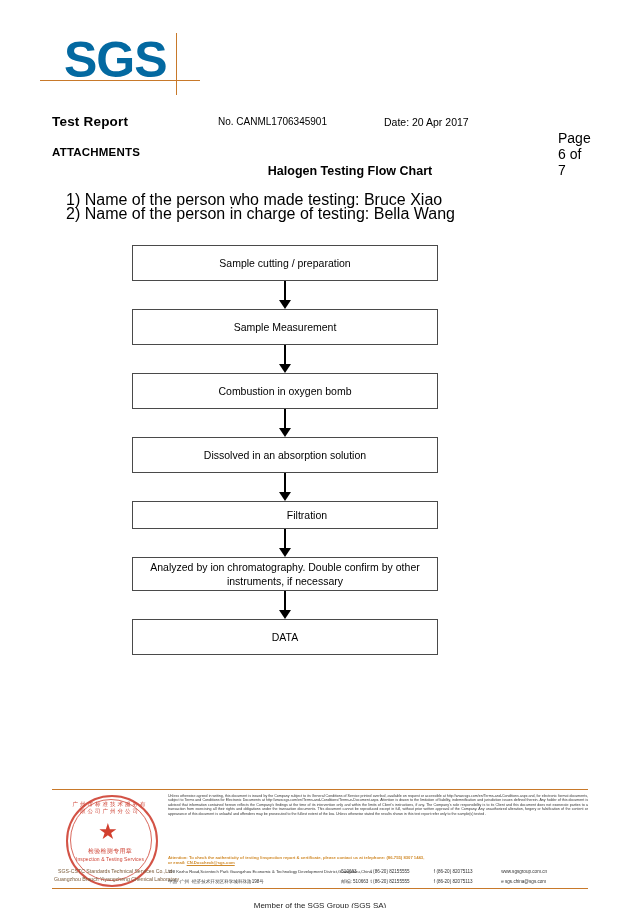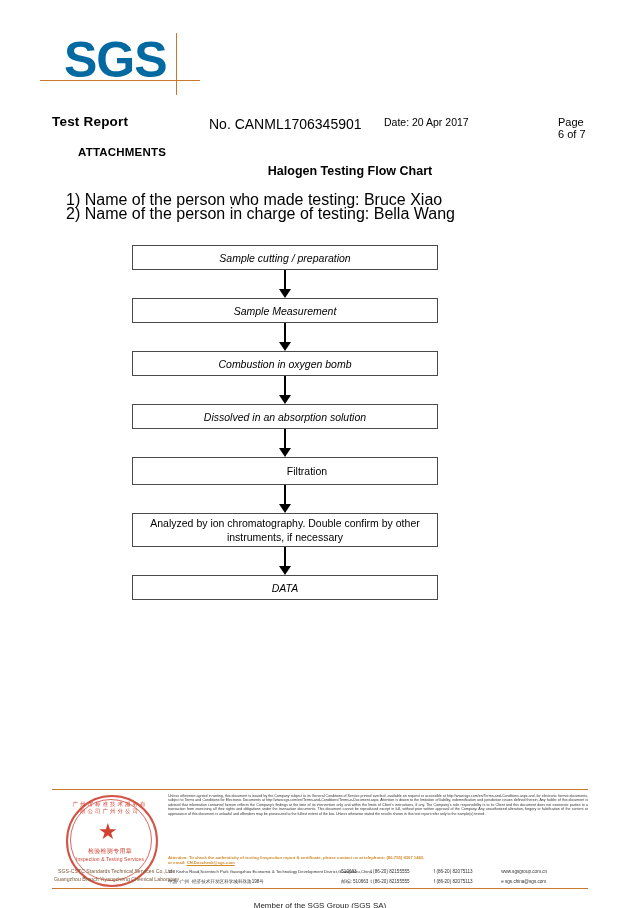--- a/index.html
+++ b/index.html
@@ -63,41 +63,41 @@
   .header-title {
     position: absolute;
     left: 0;
     top: 0;
     font-size: 13.5px;
     font-weight: bold;
     letter-spacing: 0.2px;
   }
   .header-no {
     position: absolute;
-    left: 157px;
+    left: 166px;
     top: 2px;
-    font-size: 14px;
+    font-size: 10px;
   }
   .header-date {
     position: absolute;
     left: 332px;
     top: 2px;
     font-size: 10.5px;
   }
   .header-page {
     position: absolute;
     left: 458px;
-    top: 2px;
-    font-size: 11px;
+    top: 16px;
+    font-size: 14px;
     padding-left: 48px;
   }
 
   .attachments {
     position: absolute;
-    left: 78px;
+    left: 52px;
     top: 146px;
     font-size: 11.5px;
     font-weight: bold;
     letter-spacing: 0.2px;
   }
   .chart-title {
     position: absolute;
     left: 0;
     top: 164px;
     width: 640px;
@@ -129,21 +129,21 @@
     border: 1px solid #4a4a4a;
     text-align: center;
     font-size: 10.5px;
     line-height: 14px;
     padding: 6px 4px;
     background: #ffffff;
     display: flex;
     align-items: center;
     justify-content: center;
   }
-  .flow-box.h1 { height: 25px; font-style: italic; }
+  .flow-box.h1 { height: 36px; }
   .flow-box.h2 { height: 34px; }
   .flow-box.h3 { height: 28px; padding-left: 48px; }
   .arrow {
     position: relative;
     height: 28px;
     width: 306px;
   }
   .arrow .shaft {
     position: absolute;
     left: 152px;

